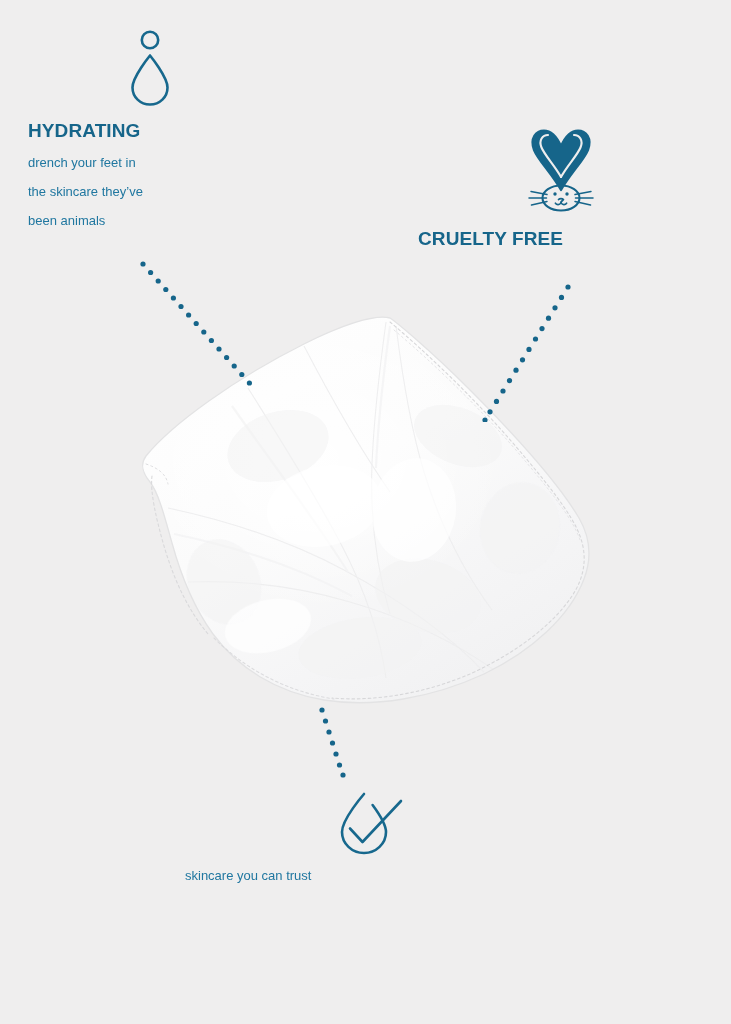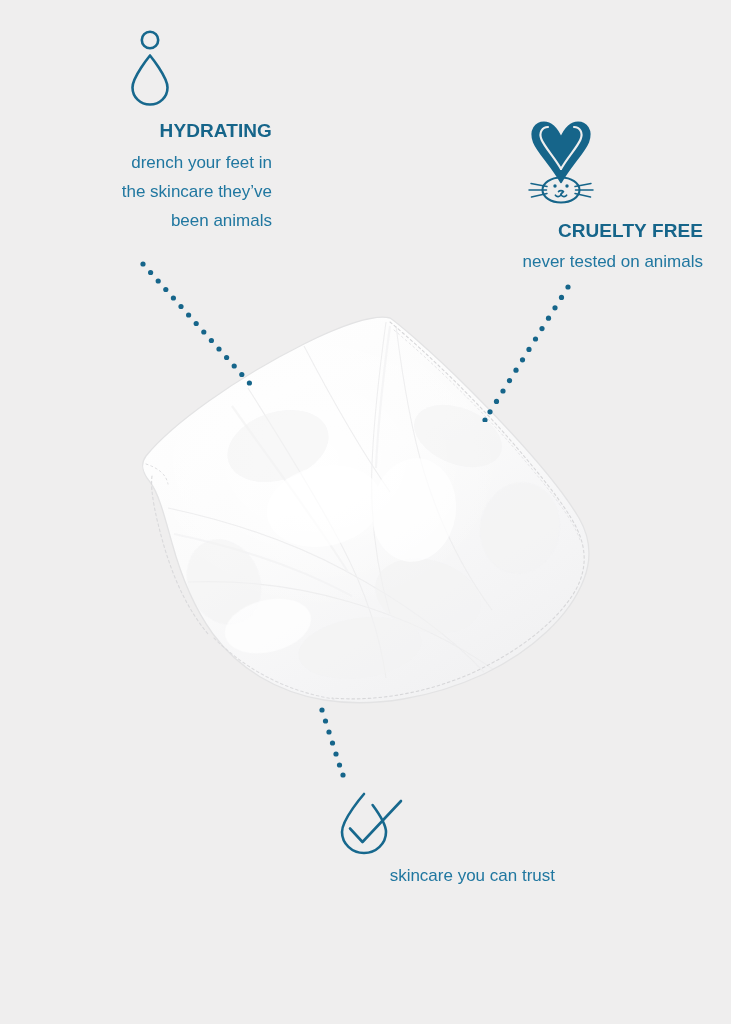--- a/index.html
+++ b/index.html
@@ -15,55 +15,55 @@
     position: relative;
     width: 731px;
     height: 1024px;
     background: #efeeee;
     overflow: hidden;
   }
 
   
   .feature {
     position: absolute;
-    text-align: right;
+    text-align: left;
   }
   .feature-icon {
     display: block;
     margin: 0 auto;
   }
   .feature-title {
     font-size: 19px;
     font-weight: bold;
     color: #16658a;
     letter-spacing: 0.1px;
     margin: 0;
     white-space: nowrap;
   }
   .feature-desc {
-    font-size: 17px;
+    font-size: 13px;
     font-weight: normal;
     color: #2077a0;
     line-height: 29px;
     margin: 0;
   }
 
   
   #feature-hydrating {
     left: 28px;
     top: 28px;
     width: 244px;
   }
   #feature-hydrating .feature-title { margin-top: 14px; }
   #feature-hydrating .feature-desc  { margin-top: 6px; }
 
   
   #feature-cruelty {
     left: 418px;
-    top: 120px;
+    top: 128px;
     width: 285px;
   }
   #feature-cruelty .feature-title { margin-top: 16px; }
   #feature-cruelty .feature-desc  { margin-top: 5px; }
 
   
   #feature-derm {
     left: 185px;
     top: 790px;
     width: 370px;
@@ -270,23 +270,20 @@
 
       <path d="M36.6 71.5 C37.6 70.3 40.4 70.3 41.4 71.5 C40.6 73 38.6 73.4 39 74.6" fill="none" stroke="#16658a" stroke-width="1.8" stroke-linecap="round" stroke-linejoin="round"></path>
 
       <path d="M39 74.6 C37.6 77.3 34.6 77 33.4 75.2 M39 74.6 C40.4 77.3 43.4 77 44.6 75.2" fill="none" stroke="#16658a" stroke-width="1.6" stroke-linecap="round"></path>
 
       <path d="M25 66.5 L9 63.5 M24.5 70 L7 70 M25 73.5 L9.5 77" stroke="#16658a" stroke-width="1.5" stroke-linecap="round" fill="none"></path>
 
       <path d="M53 66.5 L69 63.5 M53.5 70 L71 70 M53 73.5 L68.5 77" stroke="#16658a" stroke-width="1.5" stroke-linecap="round" fill="none"></path>
     </svg>
     <p class="feature-title">CRUELTY FREE</p>
-    <p class="feature-desc">
-      <span>never tested on animals</span>
-    </p>
   </div>
 
   <div class="feature" id="feature-derm">
     <svg class="feature-icon" width="72" height="66" viewBox="0 0 72 66" aria-hidden="true">
       <path d="M30 4 C30 4 8 29 8 42 C8 53.6 17.9 63 30 63
                C42.1 63 52 53.6 52 42 C52 34.6 44.8 23.4 38.6 15" fill="none" stroke="#17688d" stroke-width="2.6" stroke-linecap="round" stroke-linejoin="round"></path>
       <path d="M16 38.5 L28.5 52 L67 11" fill="none" stroke="#17688d" stroke-width="2.6" stroke-linecap="round" stroke-linejoin="round"></path>
     </svg>
     <p class="feature-desc">
       <span>skincare you can trust</span>

